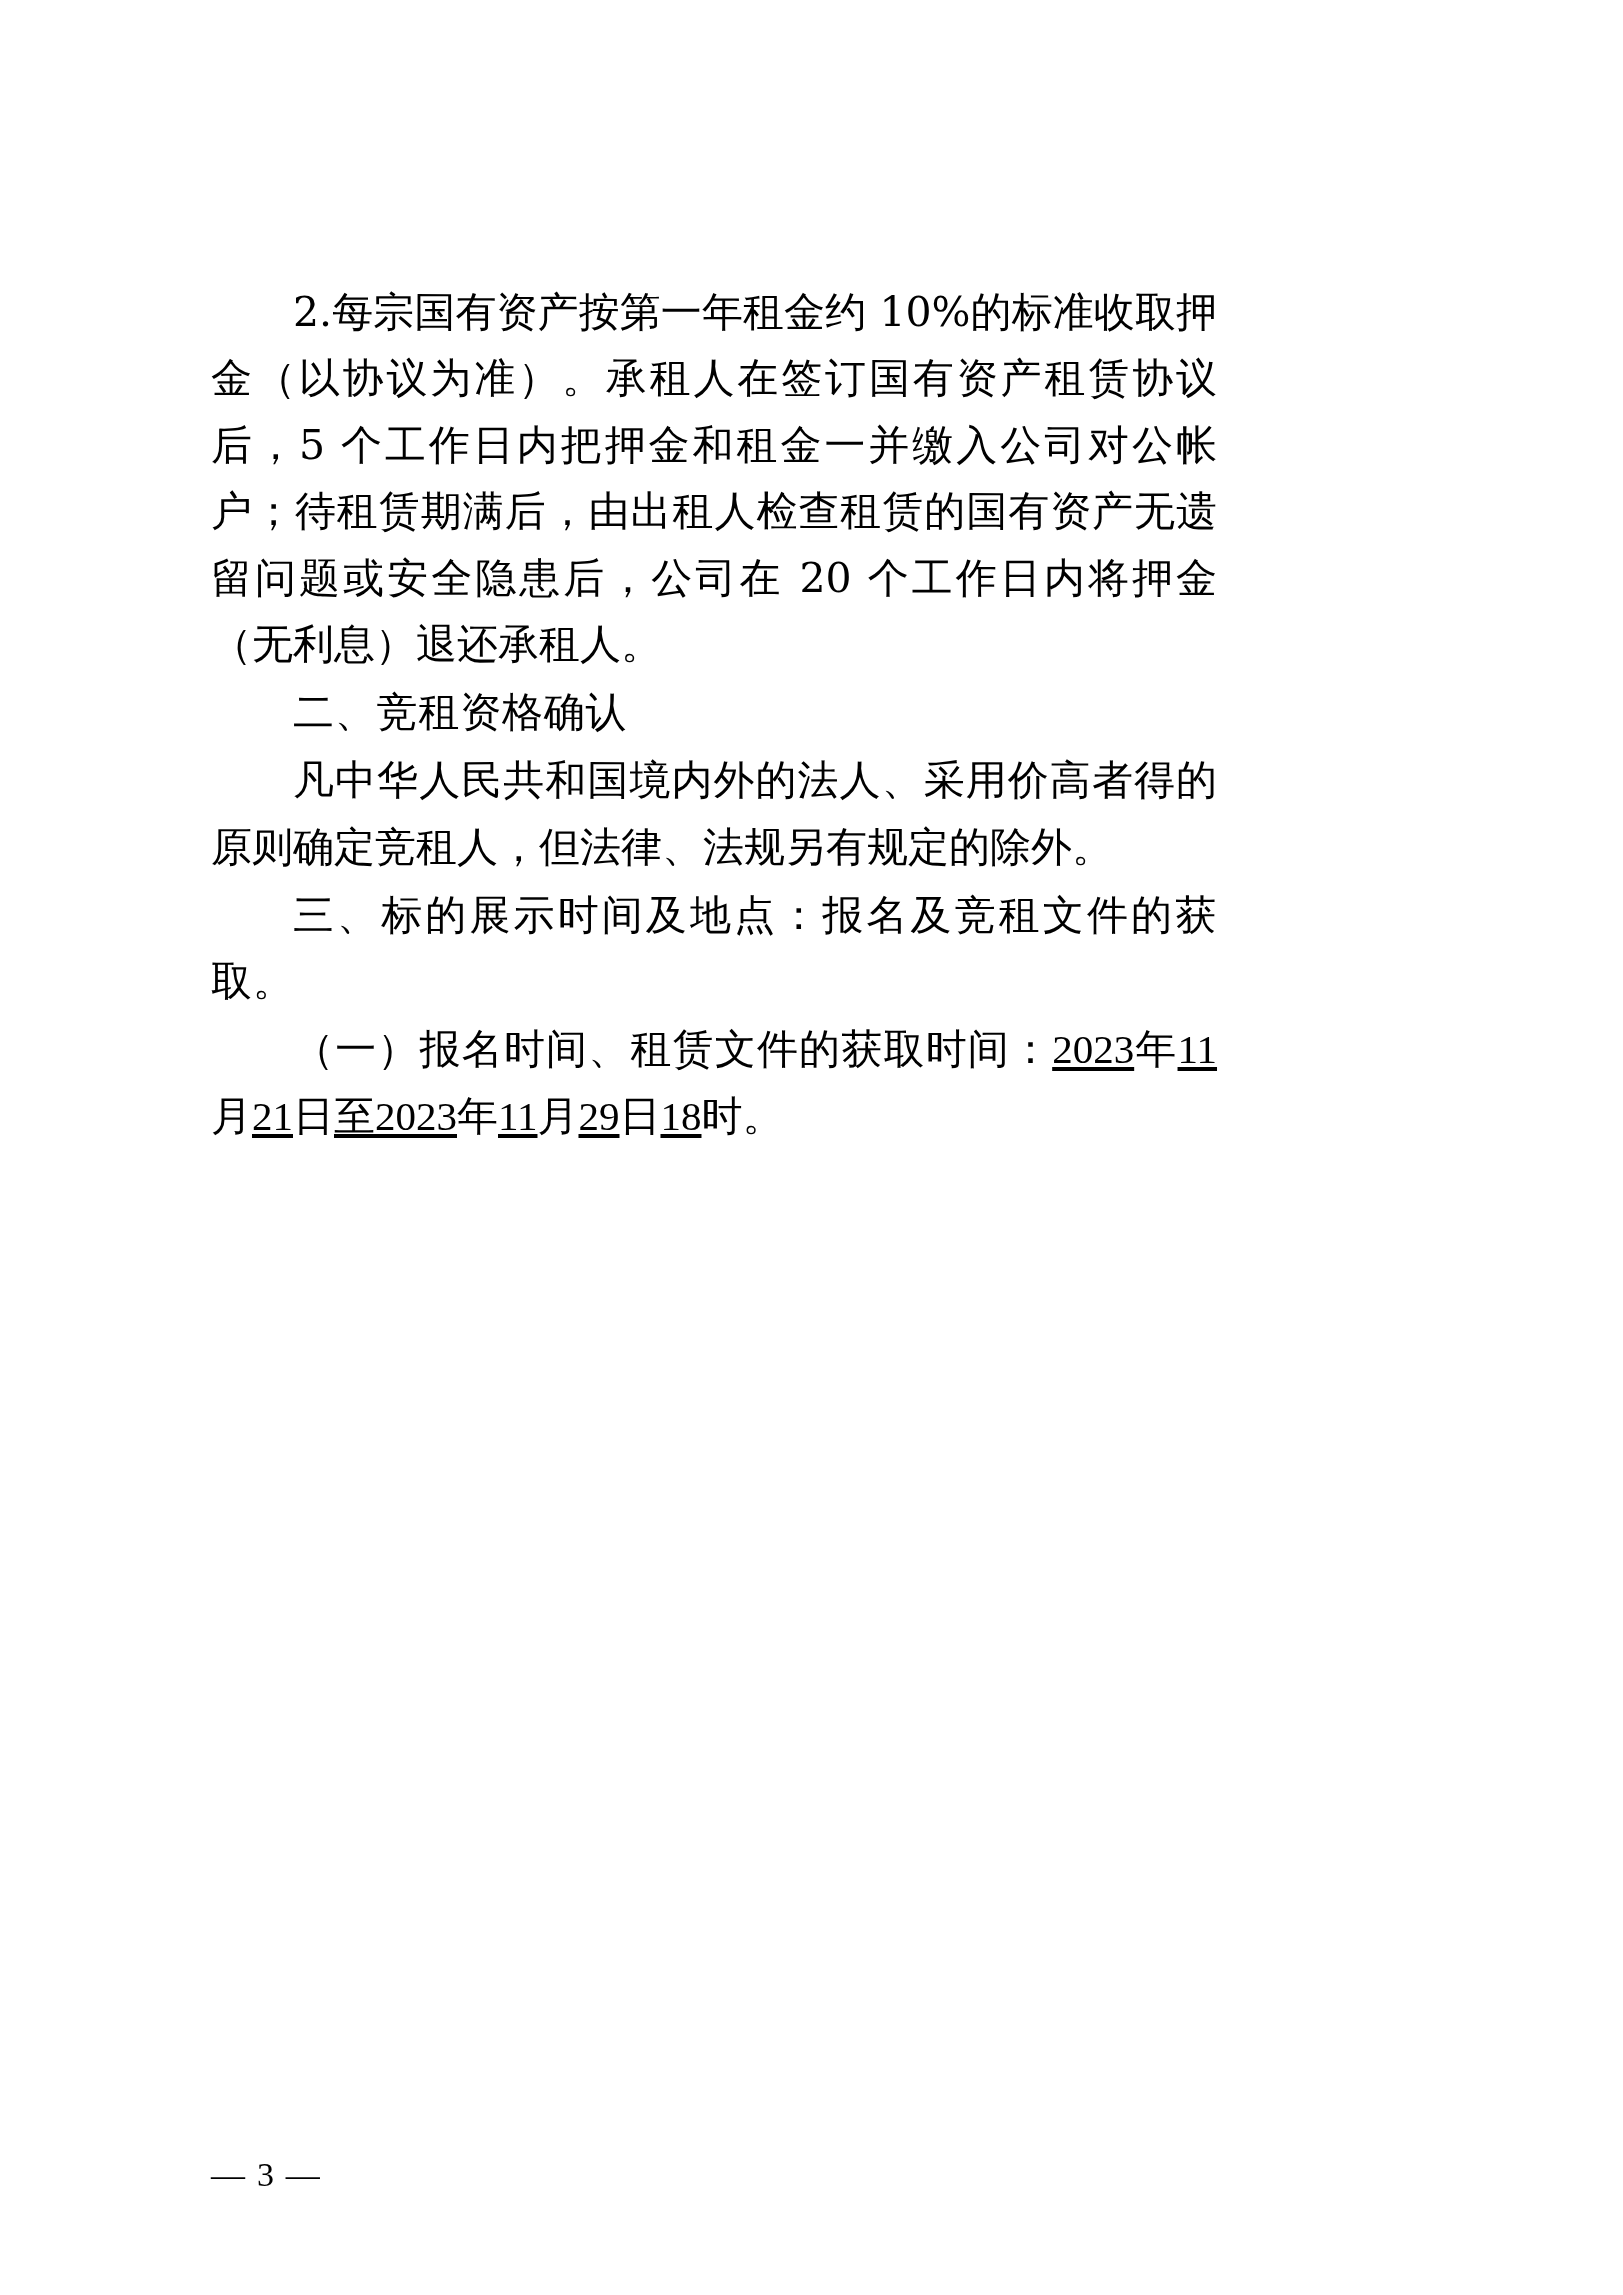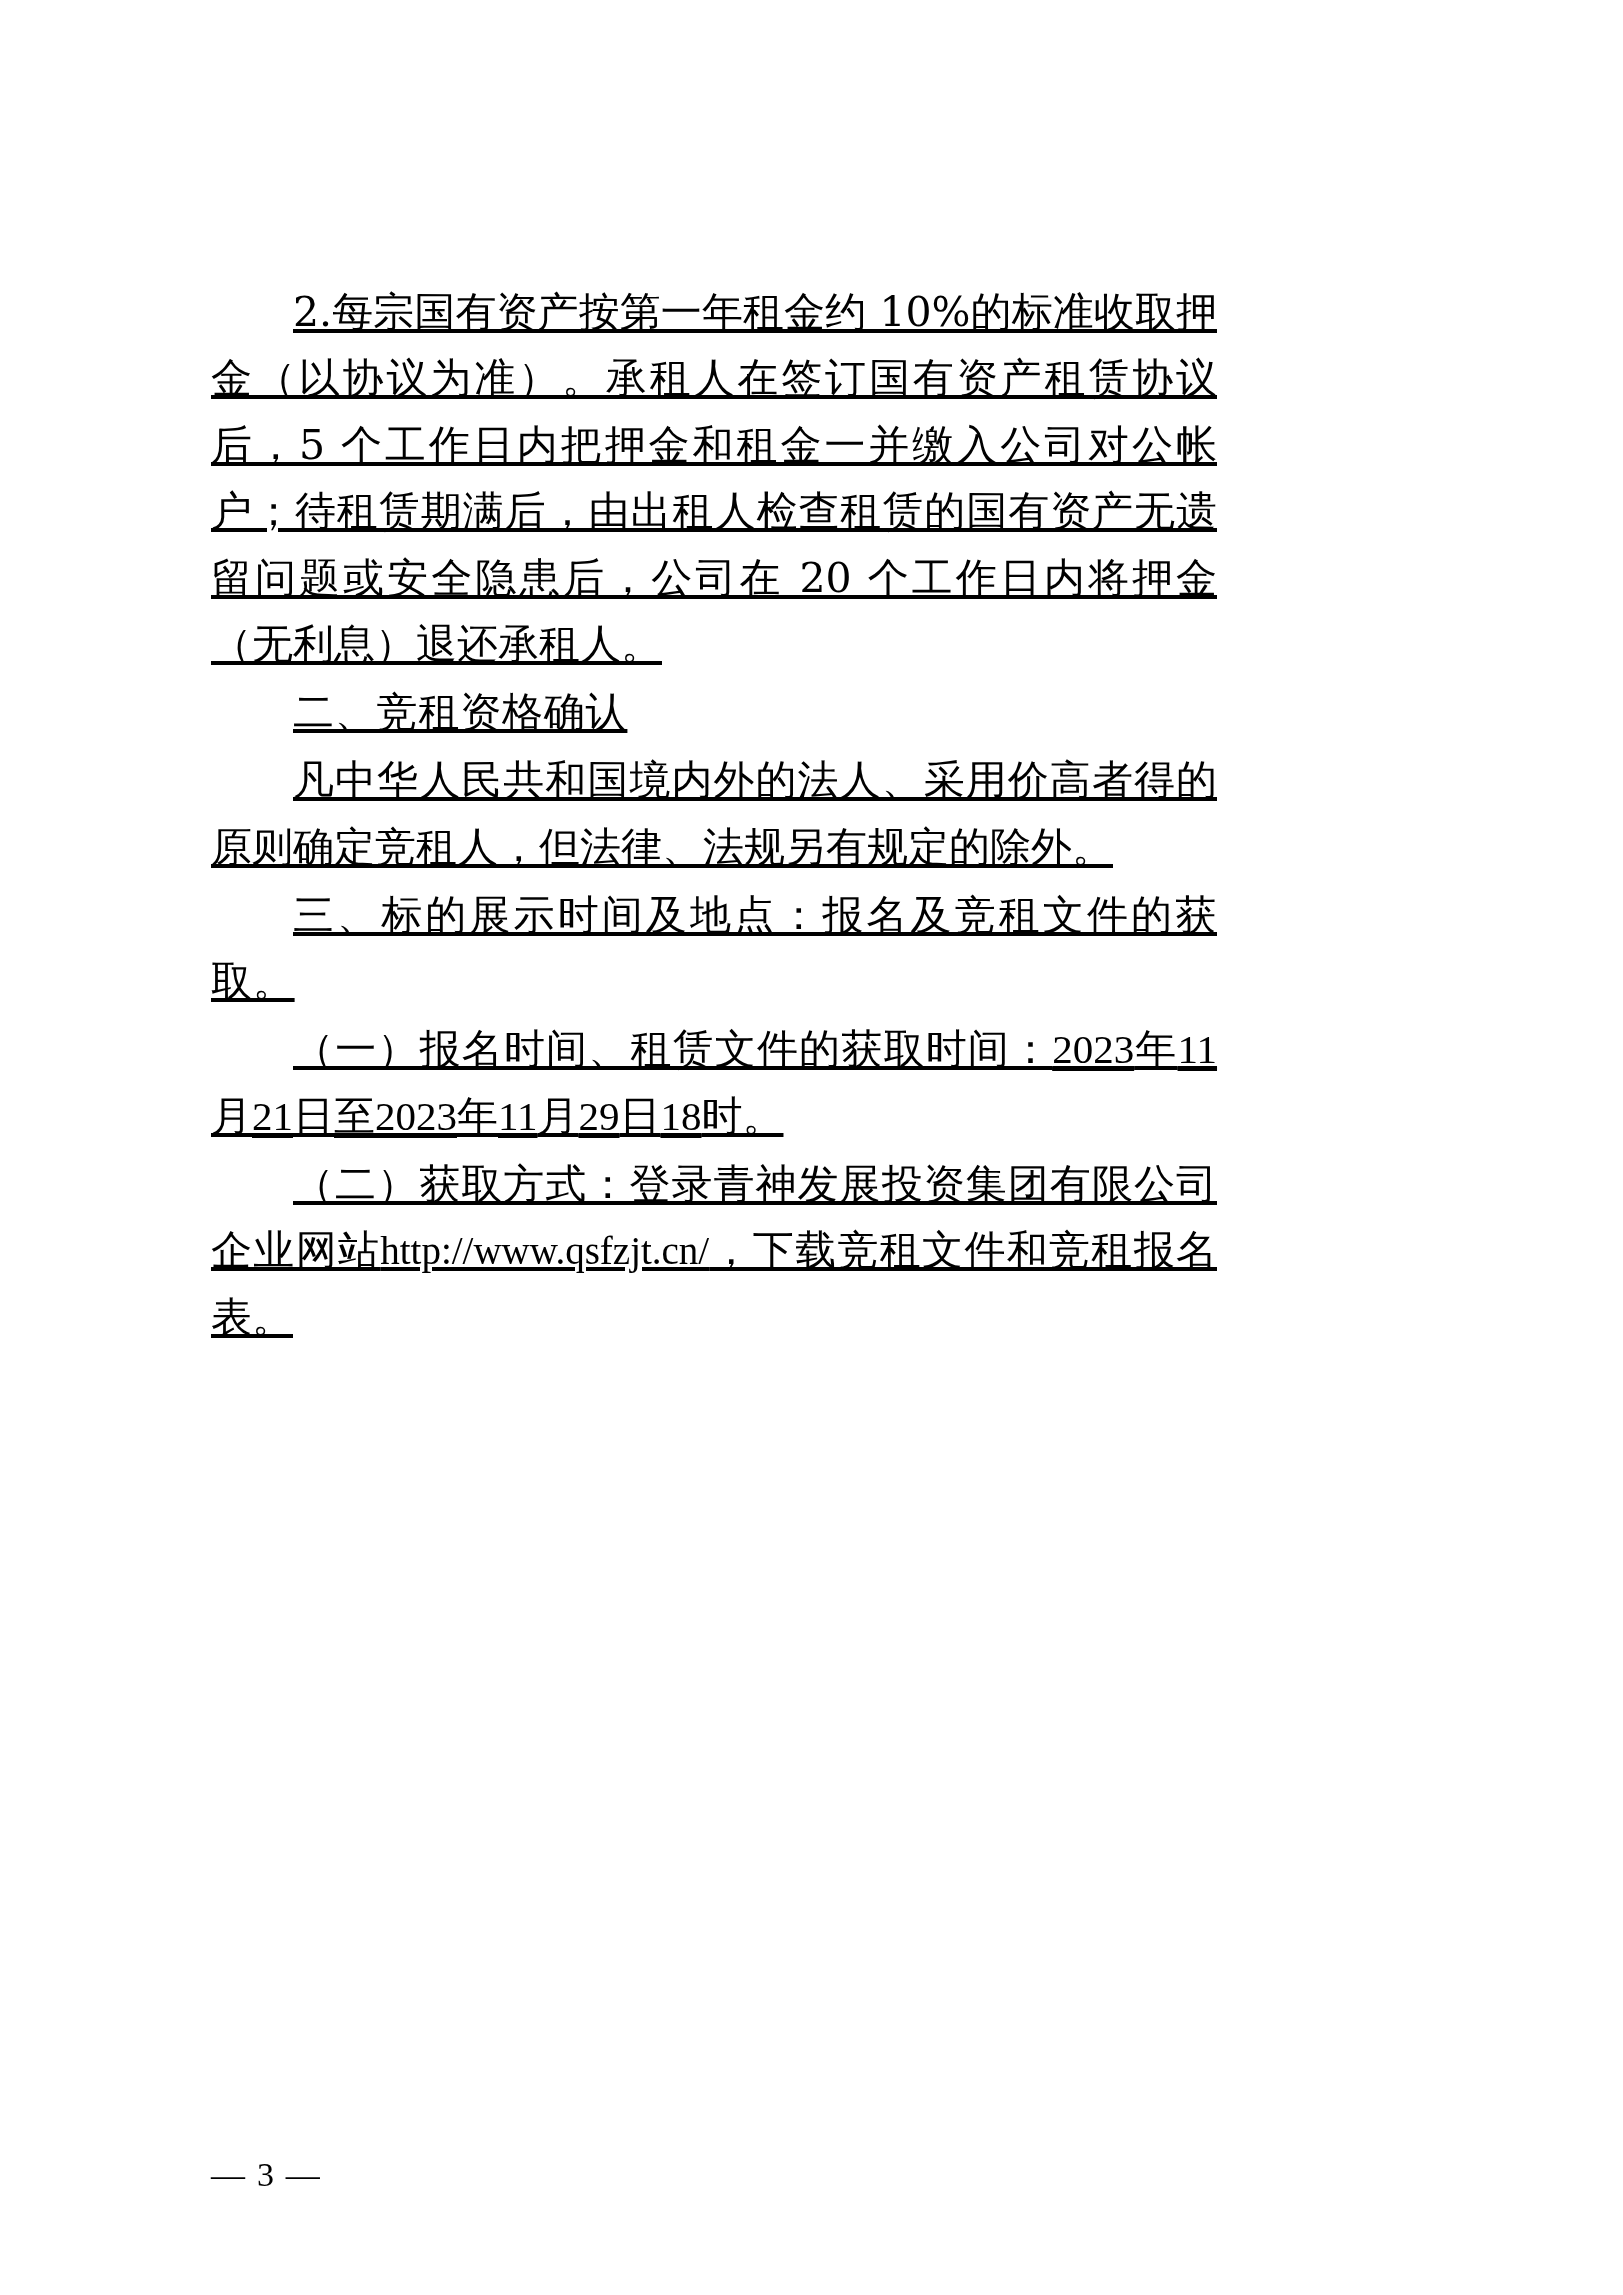--- a/index.html
+++ b/index.html
@@ -13,21 +13,20 @@
     font-family: "DejaVu Serif", "Liberation Serif", serif;
     color: #000000;
   }
   .page {
     position: relative;
     width: 1428px;
     height: 2295px;
     box-sizing: border-box;
     padding: 279px 211px 0 211px;
     background: #ffffff;
-    text-decoration: underline;
   }
   .doc-body {
     font-size: 41px;
     line-height: 1.62;
     text-align: justify;
     text-justify: inter-ideograph;
   }
   .para {
     margin: 0 0 0 0;
     text-indent: 2em;
@@ -72,21 +71,20 @@
     <p class="para heading">二、竞租资格确认</p>
 
     <p class="para">凡中华人民共和国境内外的法人、采用价高者得的原则确定竞租人，但法律、法规另有规定的除外。</p>
 
     <p class="para heading">三、标的展示时间及地点：报名及竞租文件的获取。</p>
 
 
 
     <p class="para"><span>（一）报名时间、租赁文件的获取时间：</span><span class="lat underline">2023</span><span>年</span><span class="lat underline">11</span><span>月</span><span class="lat underline">21</span><span>日</span><span class="underline">至</span><span class="lat underline">2023</span><span>年</span><span class="lat underline">11</span><span>月</span><span class="lat underline">29</span><span>日</span><span class="lat underline">18</span><span>时。</span></p>
 
-    <p class="para"><span>（二）获取方式：登录青神发展投资集团有限公司企业网站</span><span class="url">http://www.qsfzjt.cn/</span><span>，下载竞租文件和竞租报名表。</span></p>
 
 
   </div>
 
   <div class="footer">— 3 —</div>
 
 </div>
 
 
 </body></html>

